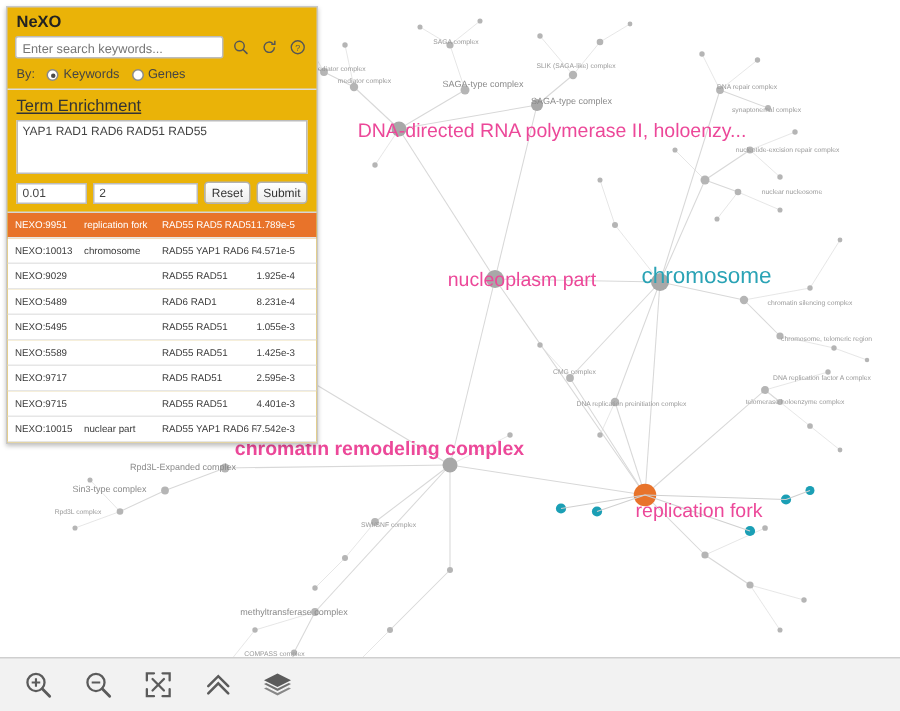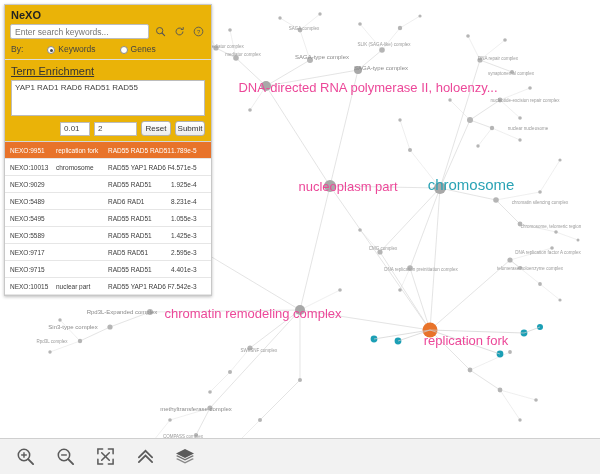--- a/index.html
+++ b/index.html
@@ -82,21 +82,21 @@
     color: #5a5a5a;
     cursor: pointer;
     background: transparent;
     border: none;
     padding: 0;
   }
   .icon-btn svg { display: block; }
   .by-row {
     display: flex;
     align-items: center;
-    gap: 24px;
+    gap: 8px;
     padding: 1px 6px 5px 6px;
     font-size: 8.5px;
     color: #444;
   }
   .radio {
     display: inline-flex;
     align-items: flex-end;
     gap: 3px;
     cursor: pointer;
   }
@@ -137,22 +137,21 @@
     color: #444;
     padding: 2px 3px;
     box-sizing: border-box;
     overflow: hidden;
     line-height: 1.3;
   }
   .params-row {
     display: flex;
     align-items: center;
     gap: 4px;
-    padding: 0 6px 5px 21px;
-    margin-left: 34px;
+    padding: 0 6px 5px 6px;
   }
   .param-field {
     height: 14px;
     border: 1px solid #bcbcbc;
     background: #fff;
     font-size: 8px;
     color: #444;
     padding: 0 3px;
     box-sizing: border-box;
     display: flex;
@@ -414,21 +413,21 @@
         <path d="M430 330 L524 333"></path>
         <path d="M524 333 L540 327"></path>
       </g>
     </svg>
 
     
     <div id="graph-labels">
         <div class="node-label big" style="left: 368px; top: 87px;">DNA-directed RNA polymerase II, holoenzy...</div>
         <div class="node-label big" style="left: 348px; top: 186px;">nucleoplasm part</div>
         <div class="node-label huge teal" style="left: 471px; top: 184px;">chromosome</div>
-        <div class="node-label big" style="left: 253px; top: 313px;">chromatin remodeling complex</div>
+        <div class="node-label big" style="left: 253px; top: 299px; font-weight: bold;">chromatin remodeling complex</div>
         <div class="node-label big" style="left: 466px; top: 340px;">replication fork</div>
         <div class="node-label med" style="left: 176px; top: 251px;">nuclear chromatin</div>
         <div class="node-label small" style="left: 322px; top: 57px;">SAGA-type complex</div>
         <div class="node-label small" style="left: 381px; top: 68px;">SAGA-type complex</div>
         <div class="node-label tiny" style="left: 304px; top: 28px;">SAGA complex</div>
         <div class="node-label tiny" style="left: 384px; top: 44px;">SLIK (SAGA-like) complex</div>
         <div class="node-label small" style="left: 122px; top: 312px;">Rpd3L-Expanded complex</div>
         <div class="node-label small" style="left: 73px; top: 327px;">Sin3-type complex</div>
         <div class="node-label tiny" style="left: 52px; top: 341px;">Rpd3L complex</div>
         <div class="node-label tiny" style="left: 259px; top: 350px;">SWI/SNF complex</div>

